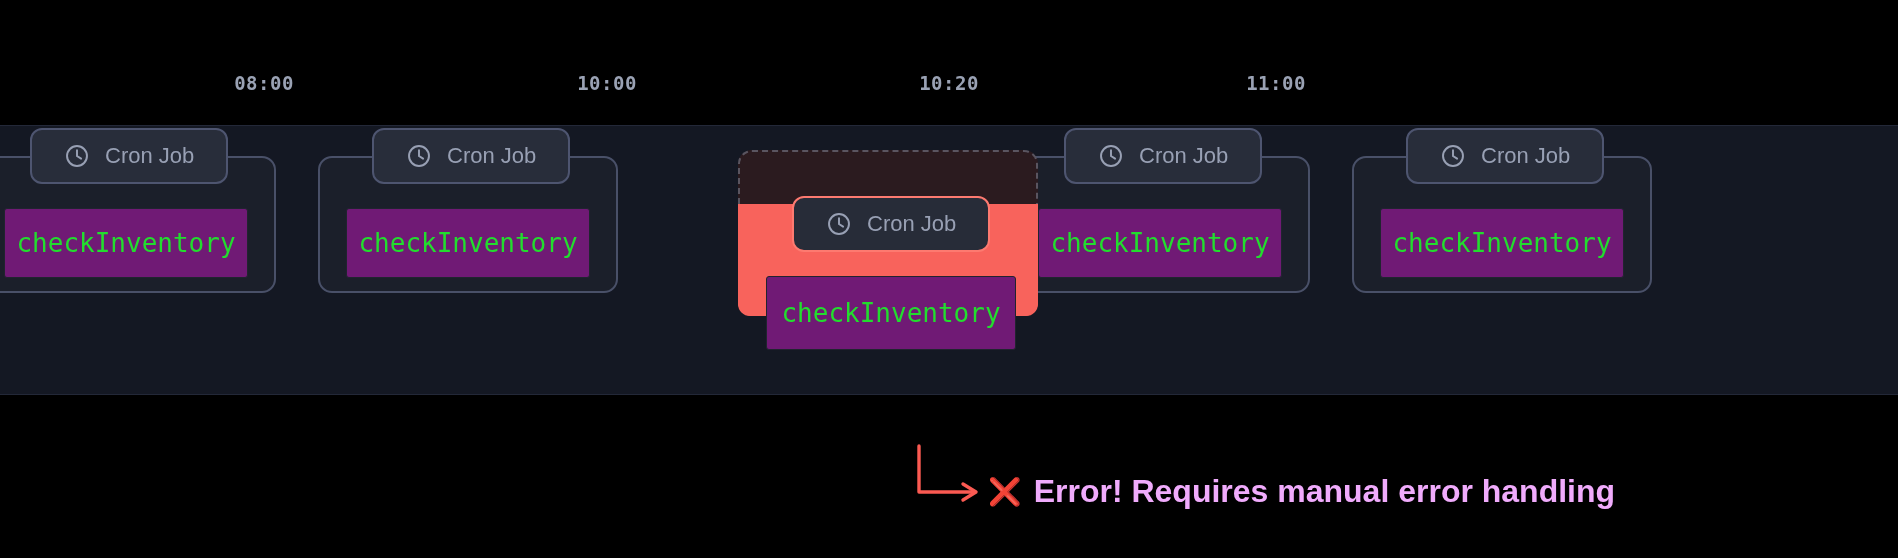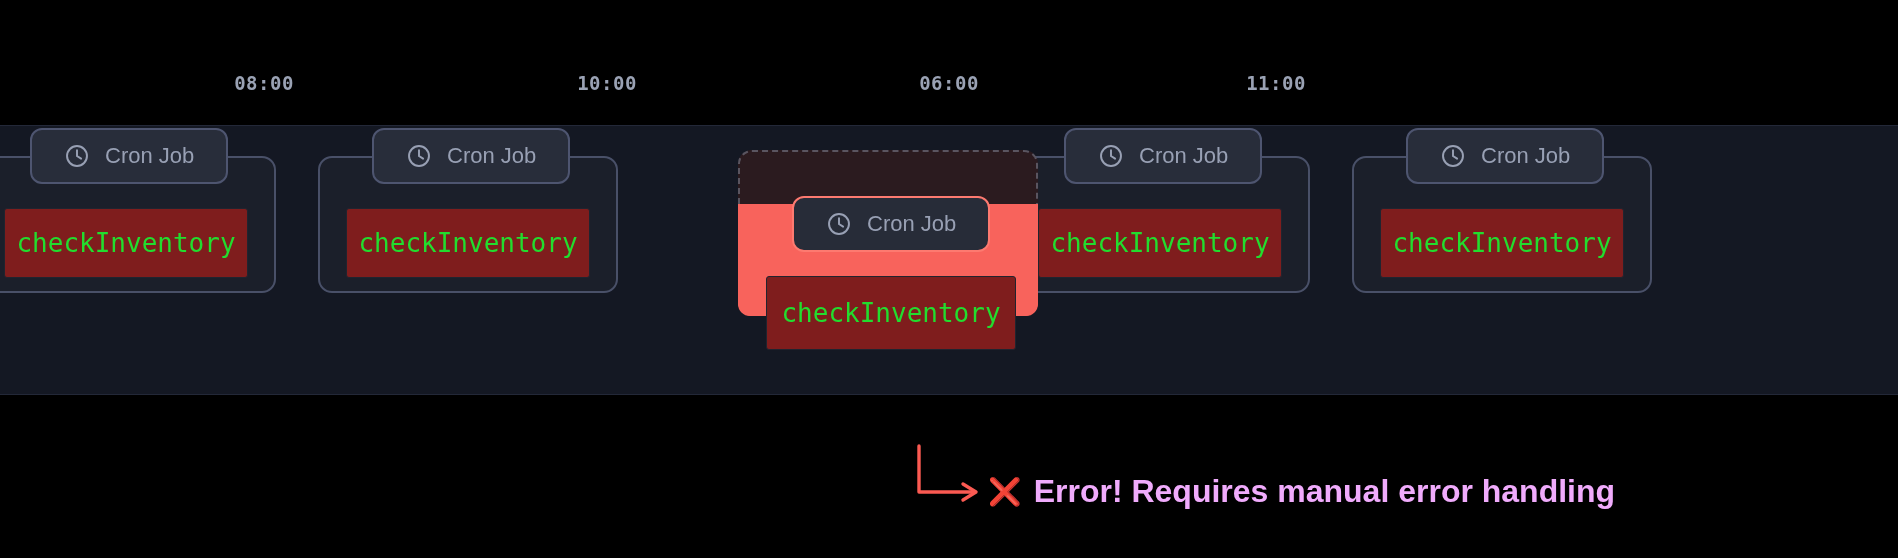--- a/index.html
+++ b/index.html
@@ -99,21 +99,21 @@
     height: 26px;
     flex: 0 0 26px;
   }
   .code-box {
     position: absolute;
     left: 28px;
     top: 80px;
     width: 244px;
     height: 70px;
     box-sizing: border-box;
-    background: #7f1d1d;
+    background: #701a75;
     border: 1px solid #20242f;
     border-radius: 3px;
     display: flex;
     align-items: center;
     justify-content: center;
     z-index: 2;
   }
   .code-box .code-text {
     font-family: "DejaVu Sans Mono", "Liberation Mono", monospace;
     font-size: 26px;
@@ -182,21 +182,21 @@
 </head>
 <body>
 
 <div id="stage">
 
   <div class="band"></div>
 
   <div class="ruler">
     <div class="tick-label" style="left:264px">08:00</div>
     <div class="tick-label" style="left:607px">10:00</div>
-    <div class="tick-label" style="left:949px">06:00</div>
+    <div class="tick-label" style="left:949px">10:20</div>
     <div class="tick-label" style="left:1276px">11:00</div>
   </div>
 
   <div class="job" style="left:-24px; top:128px">
     <div class="job-frame"></div>
     <div class="job-badge">
       <span class="clock-icon">
         <svg viewBox="0 0 24 24" width="26" height="26" fill="none" stroke="#98a0b4" stroke-width="1.8" stroke-linecap="round">
           <circle cx="12" cy="12" r="9.2"></circle>
           <path d="M12 6.6 V12 L15.8 14.4"></path>

